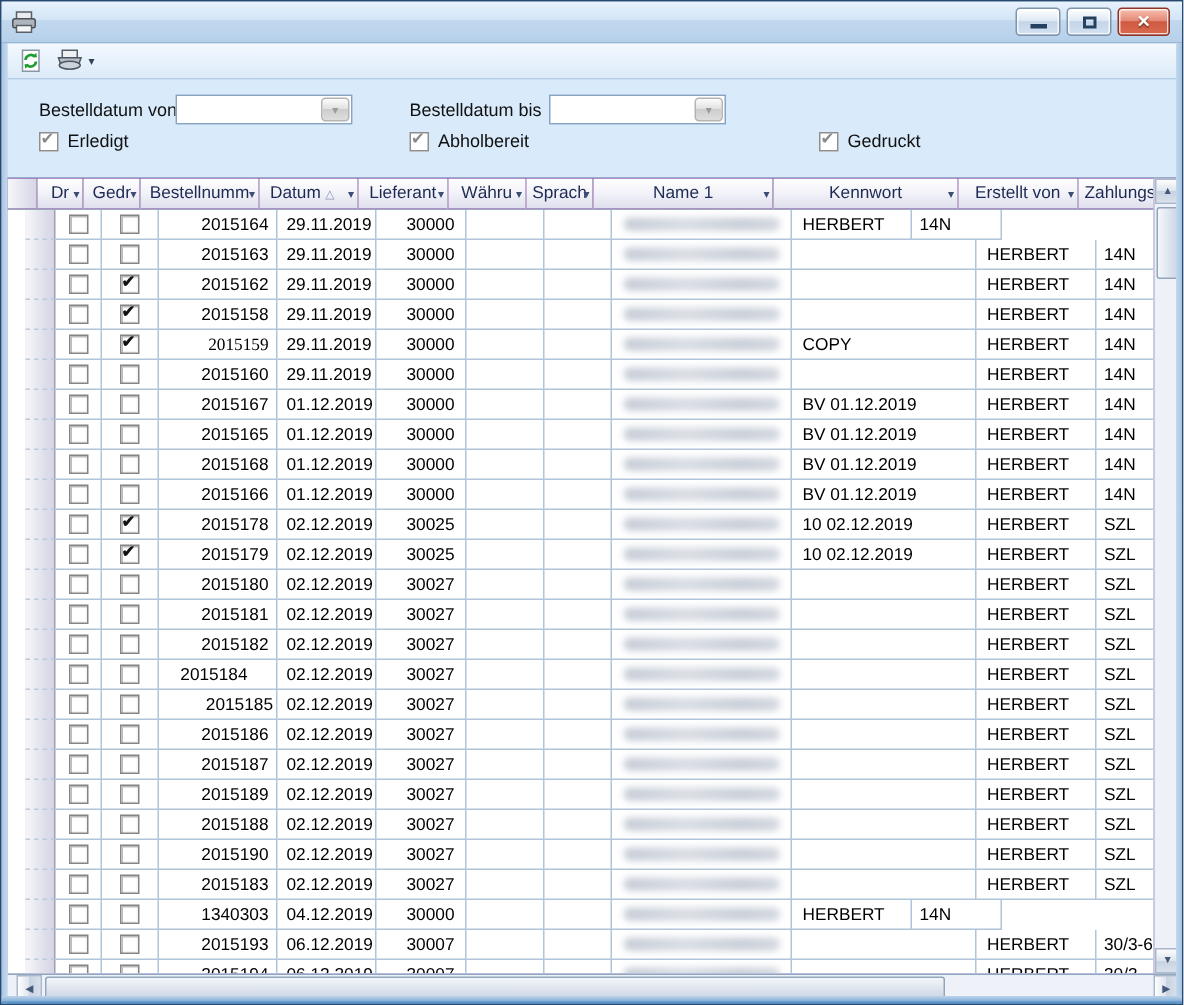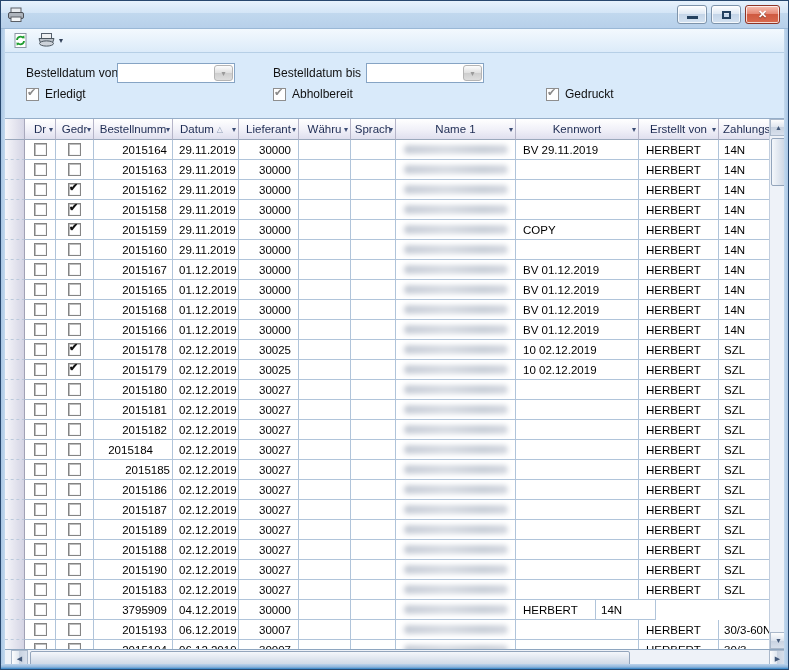--- a/index.html
+++ b/index.html
@@ -50,21 +50,21 @@
           border-top:1px solid #96aec8; }
   .ghead { position:absolute; left:0; top:0; right:17px; height:21px; display:flex; overflow:hidden; }
   .hcell { position:relative; height:21px; flex:0 0 auto; display:flex; align-items:center; justify-content:center;
            background:linear-gradient(180deg,#ffffff,#f0f0f8 55%,#dfdfee);
            border-right:1px solid #b4b4c8; border-bottom:1px solid #9aa8bc;
            font-size:11.5px; color:#1d2b52; white-space:nowrap; }
   .hcell .arr { position:absolute; right:2px; font-size:8px; color:#3c4c74; }
   .hcell .sort { font-size:8px; color:#8e9cb4; margin-left:3px; margin-right:8px; }
   .hcell.corner { background:linear-gradient(90deg,#f6f6fa,#d6d6e6); border-right:1px solid #a8a8bc; }
   .gbody { position:absolute; left:0; top:21px; right:17px; bottom:0; overflow:hidden; background:#fff; }
-  .grow { display:flex; height:20px; }
+  .grow { display:flex; height:20px;margin-left:12px; }
   .gcell { position:relative; flex:0 0 auto; height:20px; border-right:1px solid #b0c4da; border-bottom:1px solid #b0c4da;
            font-size:11.5px; color:#000; display:flex; align-items:center; overflow:hidden; white-space:nowrap; }
   .gcell.gutter { background:linear-gradient(90deg,#f6f6fa,#d4d4e4); border-right:1px solid #a0a0b4;
                   border-bottom:1px dashed #bccadc; }
   .gcell.center { justify-content:center; }
   .gcell.right { justify-content:flex-end; }
   .gridcb { width:13px; height:13px; background:#fff; border:1px solid #848484;
             box-shadow:inset 1px 1px 0 #bcbcbc, inset -1px -1px 0 #f4f4f4; position:relative; }
   .gridcb .mk { position:absolute; left:0px; top:-3px; font-size:11px; font-weight:bold; color:#111; }
   .blurblob { height:9px; width:104px; margin-left:8px; border-radius:4px;
@@ -214,21 +214,20 @@
             <span class="gridcb"></span>
           </div>
           <div class="gcell right" style="width: 79px; padding-right: 5px;">2015164</div>
           <div class="gcell" style="width: 66px; padding-left: 6px;">29.11.2019</div>
           <div class="gcell right" style="width: 60px; padding-right: 7px;">30000</div>
           <div class="gcell" style="width: 52px;"></div>
           <div class="gcell" style="width: 45px;"></div>
           <div class="gcell" style="width: 120px;">
             <span class="blurblob"></span>
           </div>
-          <div class="gcell" style="width: 123px; padding-left: 7px;">BV 29.11.2019</div>
           <div class="gcell" style="width: 80px; padding-left: 7px;">HERBERT</div>
           <div class="gcell" style="width: 60px; padding-left: 5px;">14N</div>
         </div>
         <div class="grow">
           <div class="gcell gutter" style="width: 20px;"></div>
           <div class="gcell center" style="width: 31px;">
             <span class="gridcb"></span>
           </div>
           <div class="gcell center" style="width: 38px;">
             <span class="gridcb"></span>
@@ -292,21 +291,21 @@
         <div class="grow">
           <div class="gcell gutter" style="width: 20px;"></div>
           <div class="gcell center" style="width: 31px;">
             <span class="gridcb"></span>
           </div>
           <div class="gcell center" style="width: 38px;">
             <span class="gridcb">
               <span class="mk">✔</span>
             </span>
           </div>
-          <div class="gcell right" style="width: 79px; padding-right: 5px;">2015159</div>
+          <div class="gcell right" style="width: 79px; padding-right: 5px; font-family: Liberation Serif, serif;">2015159</div>
           <div class="gcell" style="width: 66px; padding-left: 6px;">29.11.2019</div>
           <div class="gcell right" style="width: 60px; padding-right: 7px;">30000</div>
           <div class="gcell" style="width: 52px;"></div>
           <div class="gcell" style="width: 45px;"></div>
           <div class="gcell" style="width: 120px;">
             <span class="blurblob"></span>
           </div>
           <div class="gcell" style="width: 123px; padding-left: 7px;">COPY</div>
           <div class="gcell" style="width: 80px; padding-left: 7px;">HERBERT</div>
           <div class="gcell" style="width: 60px; padding-left: 5px;">14N</div>
@@ -676,21 +675,21 @@
           <div class="gcell" style="width: 60px; padding-left: 5px;">SZL</div>
         </div>
         <div class="grow">
           <div class="gcell gutter" style="width: 20px;"></div>
           <div class="gcell center" style="width: 31px;">
             <span class="gridcb"></span>
           </div>
           <div class="gcell center" style="width: 38px;">
             <span class="gridcb"></span>
           </div>
-          <div class="gcell right" style="width: 79px; padding-right: 5px;">3795909</div>
+          <div class="gcell right" style="width: 79px; padding-right: 5px;">1340303</div>
           <div class="gcell" style="width: 66px; padding-left: 6px;">04.12.2019</div>
           <div class="gcell right" style="width: 60px; padding-right: 7px;">30000</div>
           <div class="gcell" style="width: 52px;"></div>
           <div class="gcell" style="width: 45px;"></div>
           <div class="gcell" style="width: 120px;">
             <span class="blurblob"></span>
           </div>
           <div class="gcell" style="width: 80px; padding-left: 7px;">HERBERT</div>
           <div class="gcell" style="width: 60px; padding-left: 5px;">14N</div>
         </div>

